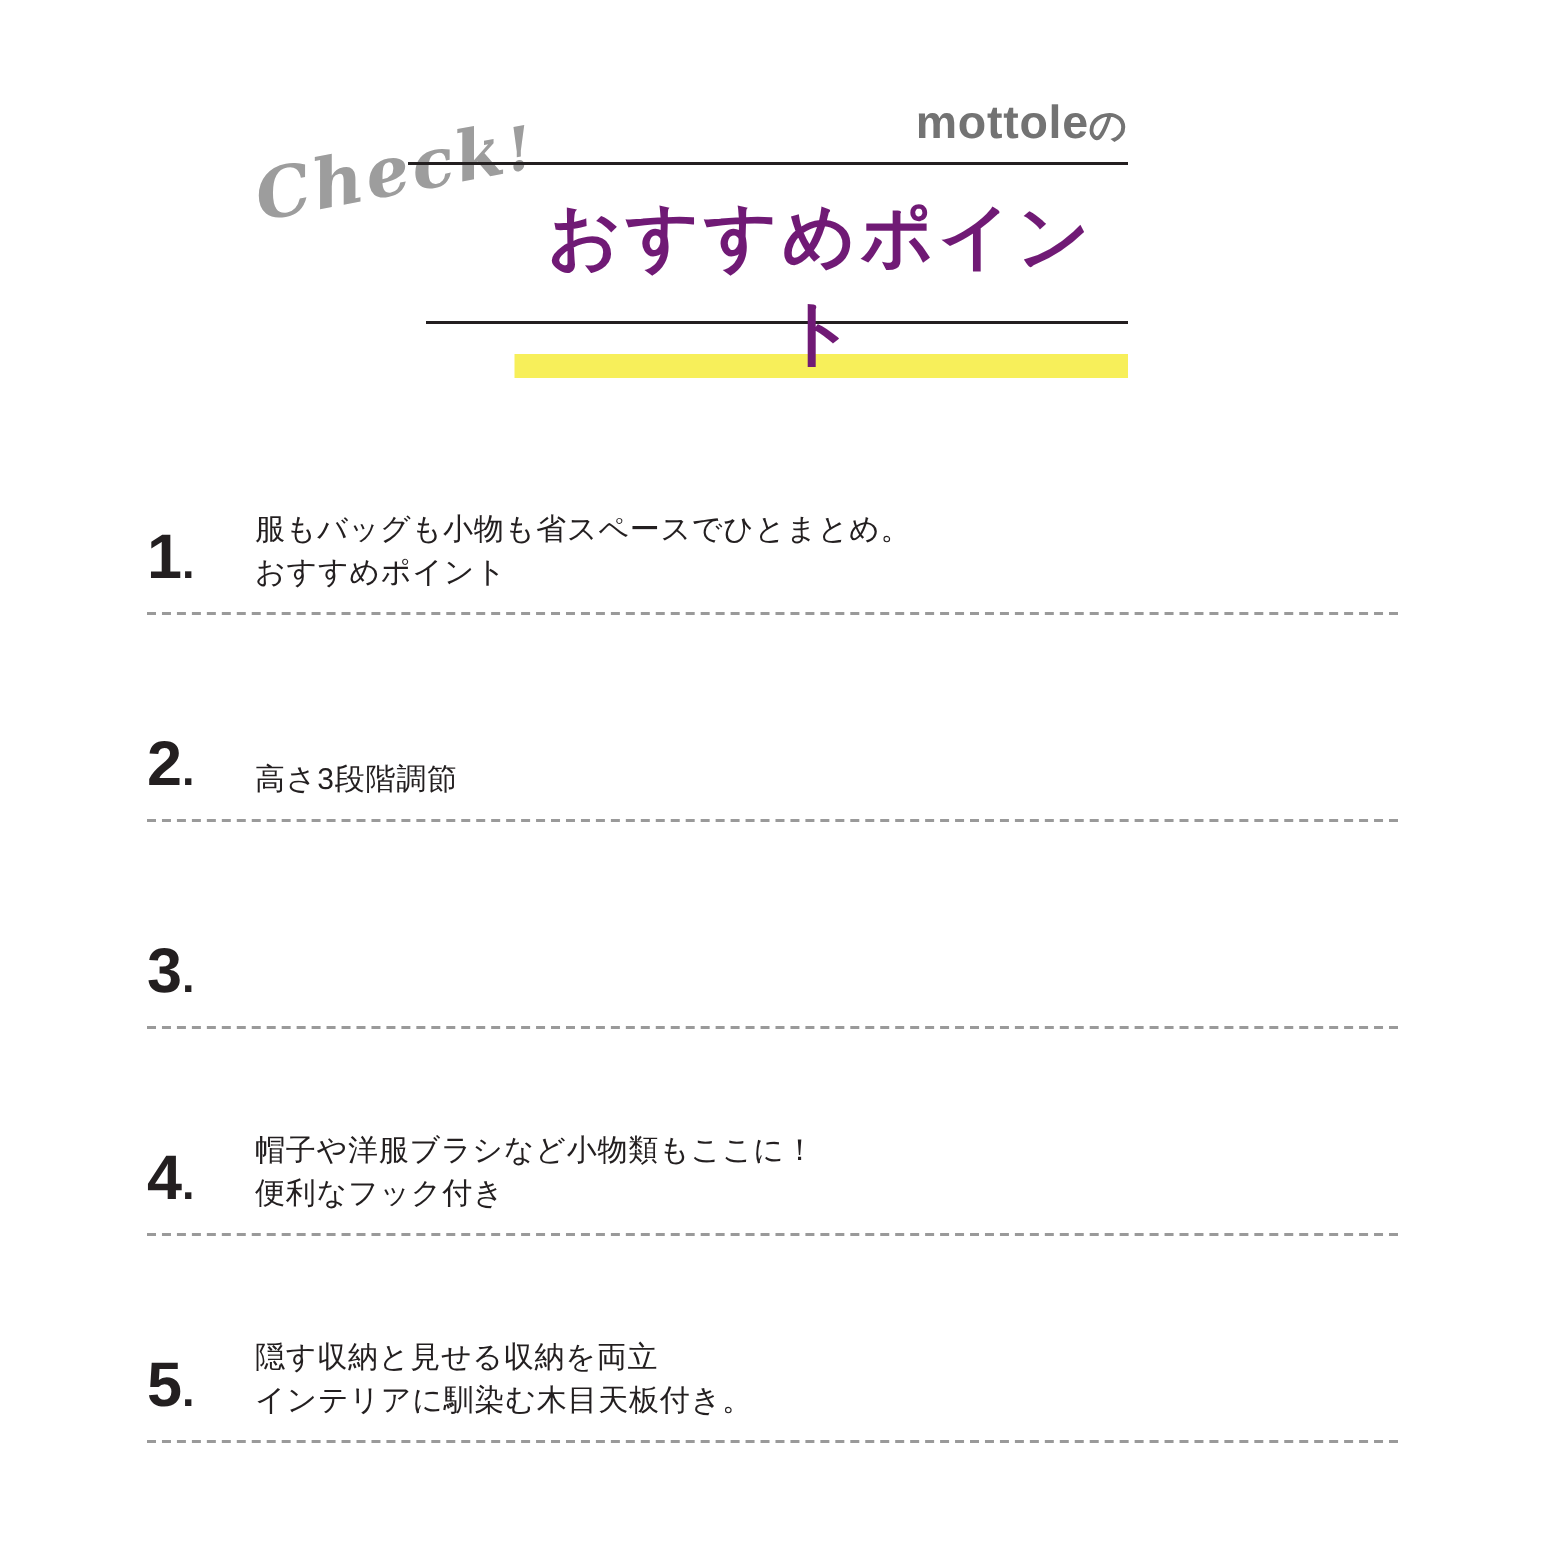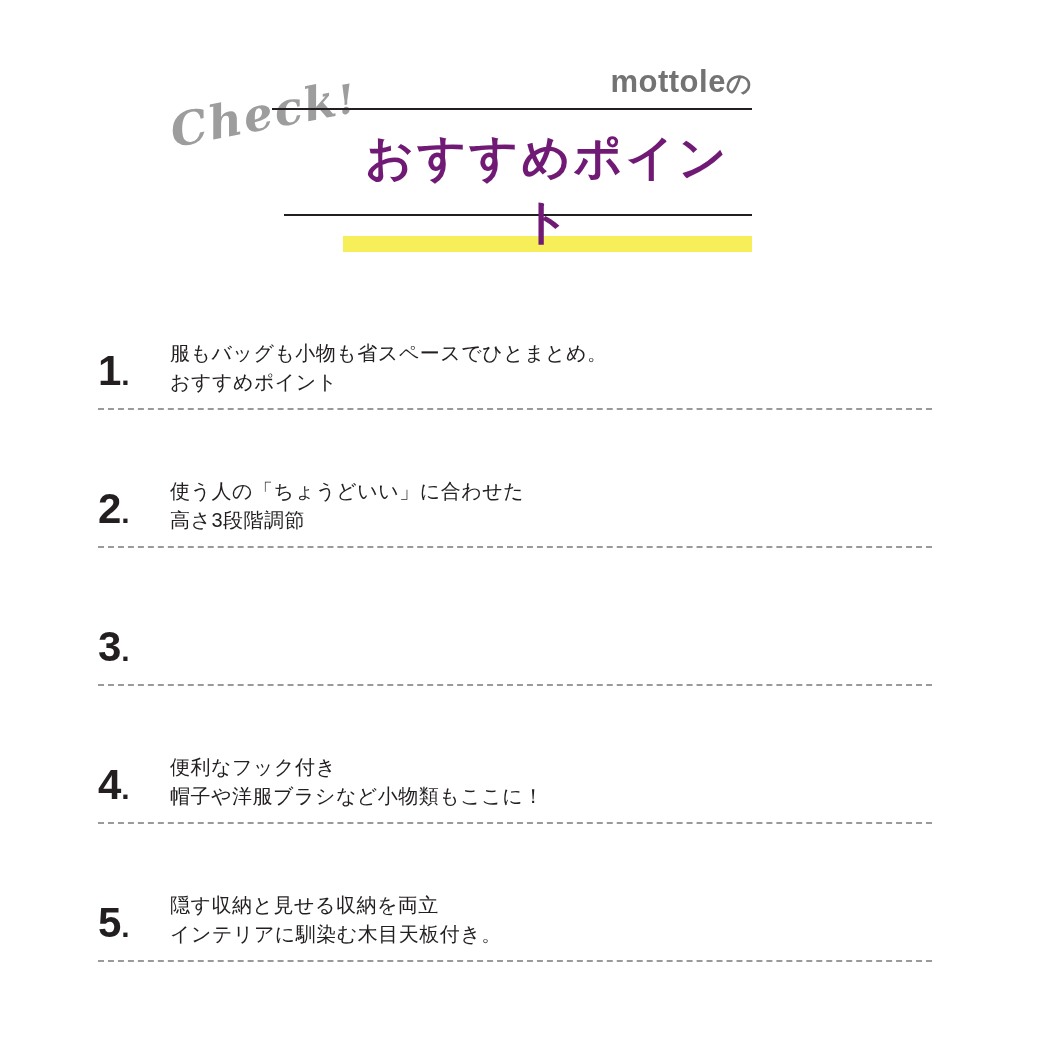--- a/index.html
+++ b/index.html
@@ -192,38 +192,37 @@
       <div class="lines">
         <div class="line">服もバッグも小物も省スペースでひとまとめ。</div>
         <div class="line">おすすめポイント</div>
       </div>
     </div>
     <div class="dash"></div>
 
     <div class="item">
       <div class="num"><span>2</span><span class="dot">.</span></div>
       <div class="lines">
-        <div class="line">使う人の「ちょうどいい」に合わせた</div>
         <div class="line">高さ3段階調節</div>
       </div>
     </div>
     <div class="dash"></div>
 
     <div class="item">
       <div class="num"><span>3</span><span class="dot">.</span></div>
       <div class="lines">
       </div>
     </div>
     <div class="dash"></div>
 
     <div class="item">
       <div class="num"><span>4</span><span class="dot">.</span></div>
       <div class="lines">
+        <div class="line">帽子や洋服ブラシなど小物類もここに！</div>
         <div class="line">便利なフック付き</div>
-        <div class="line">帽子や洋服ブラシなど小物類もここに！</div>
       </div>
     </div>
     <div class="dash"></div>
 
     <div class="item">
       <div class="num"><span>5</span><span class="dot">.</span></div>
       <div class="lines">
         <div class="line">隠す収納と見せる収納を両立</div>
         <div class="line">インテリアに馴染む木目天板付き。</div>
       </div>

